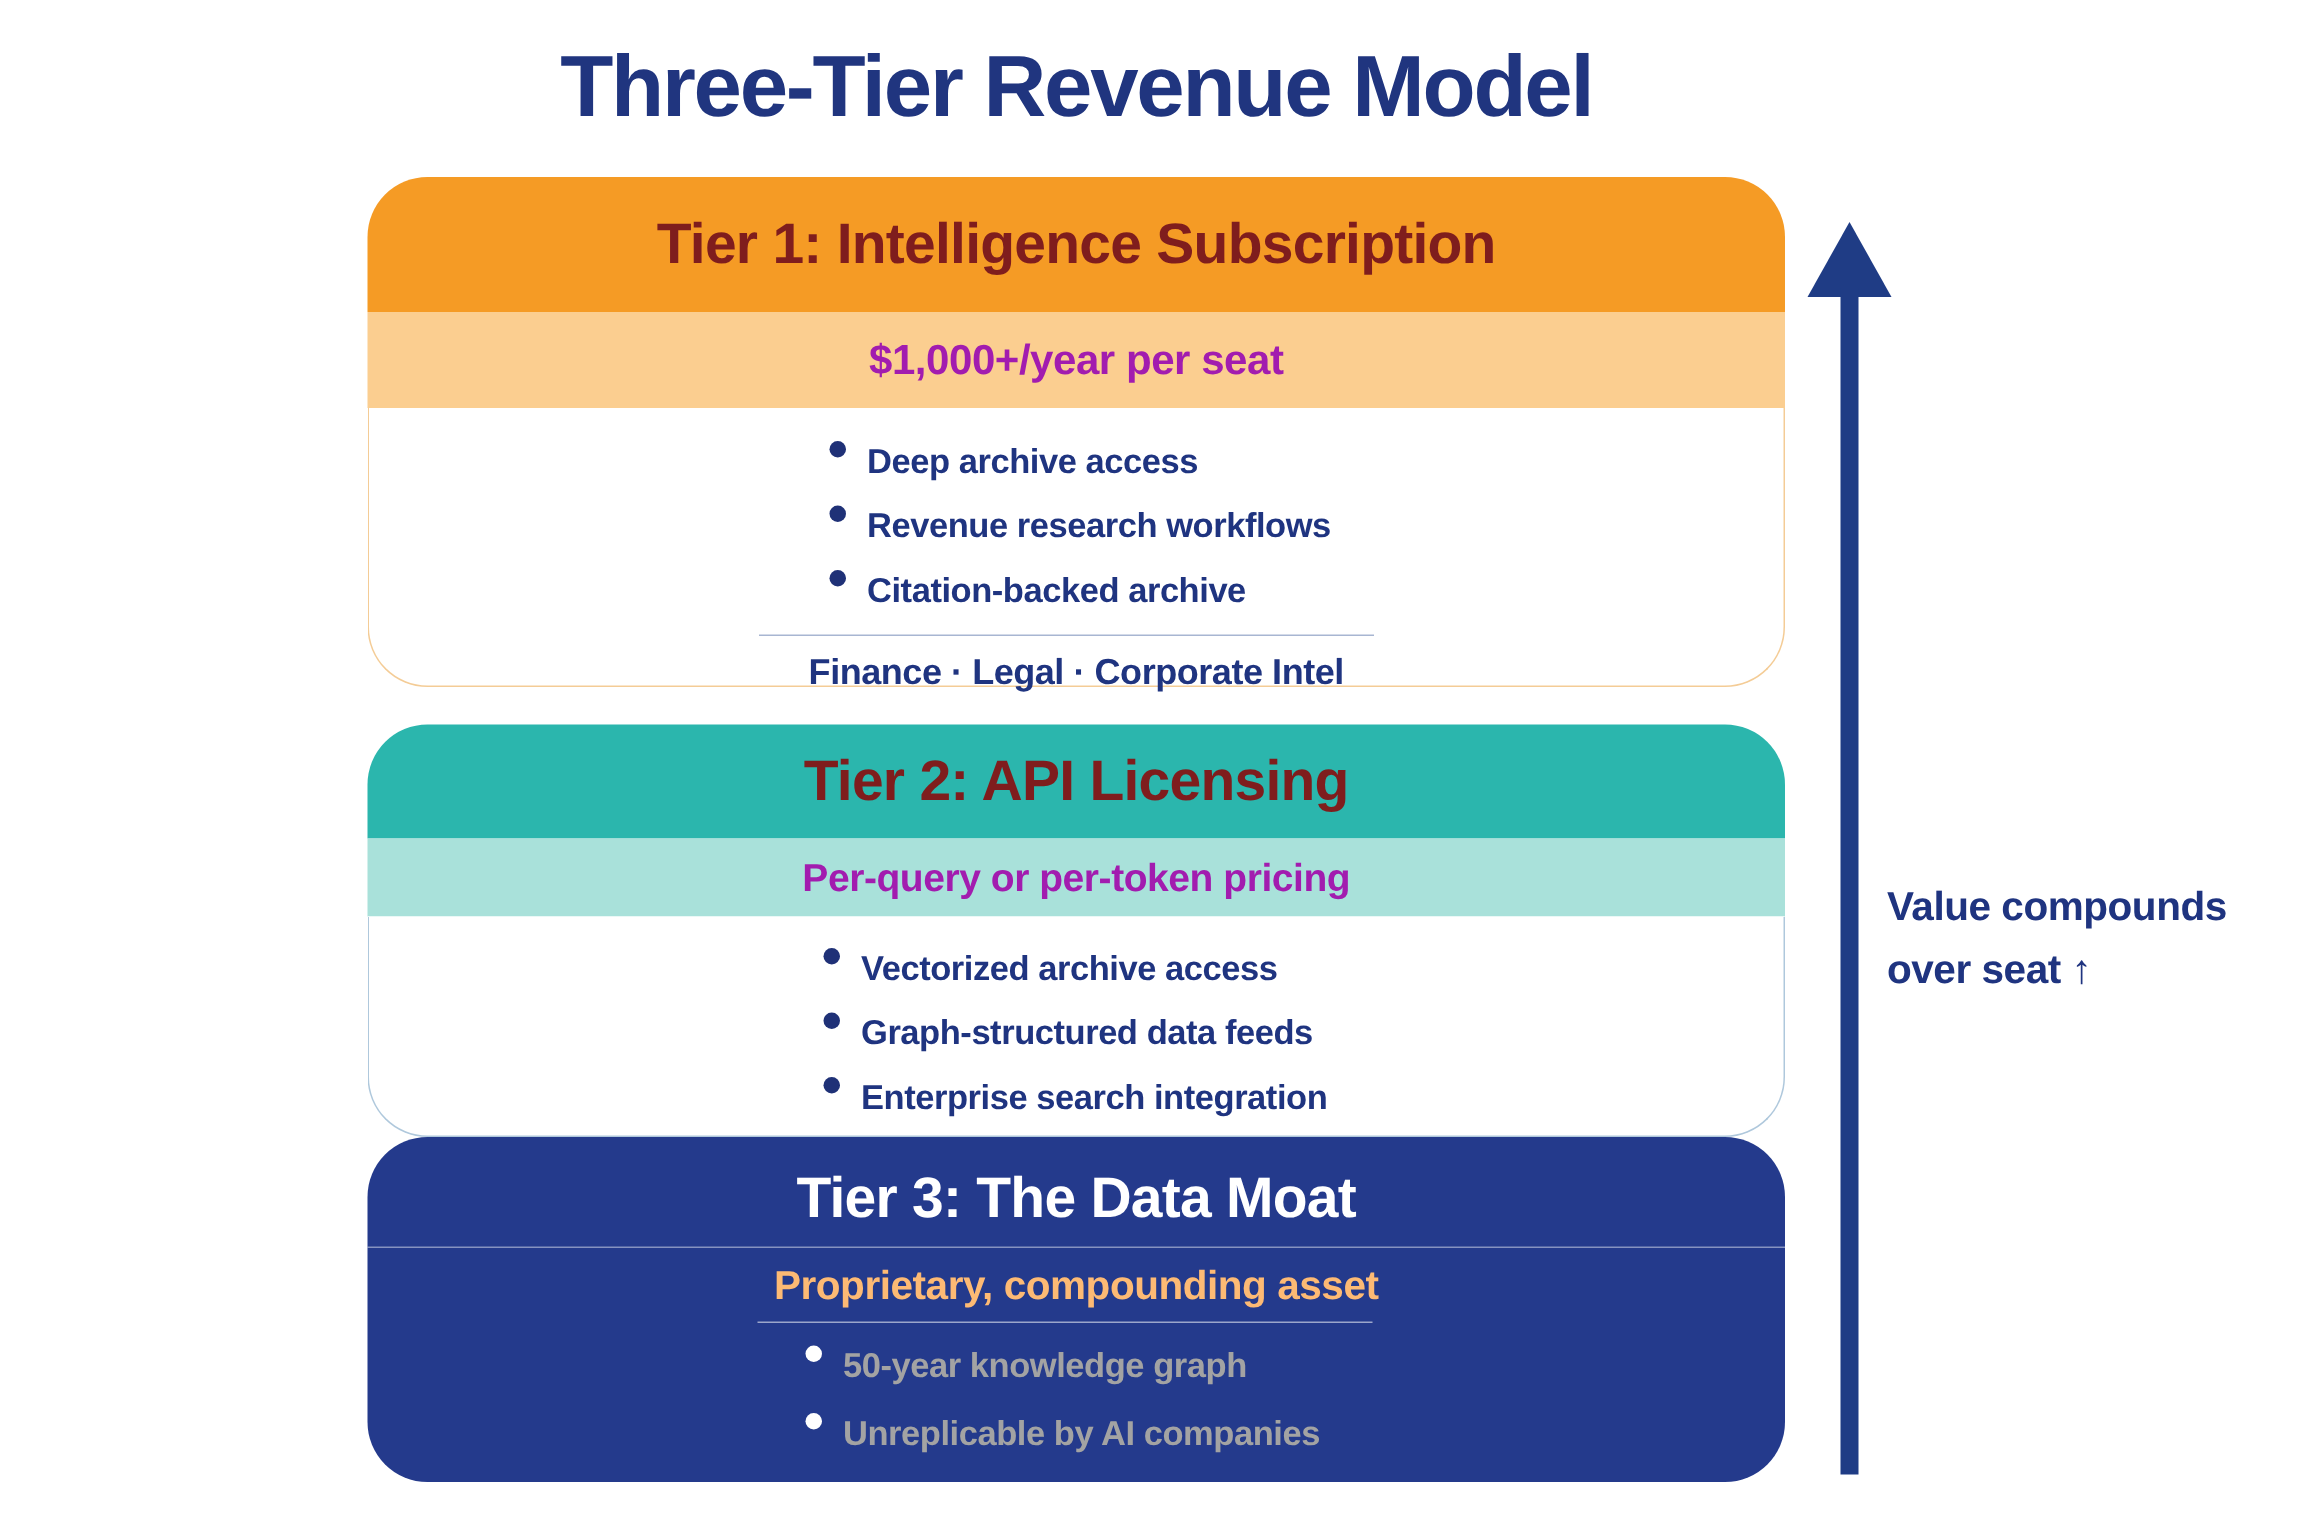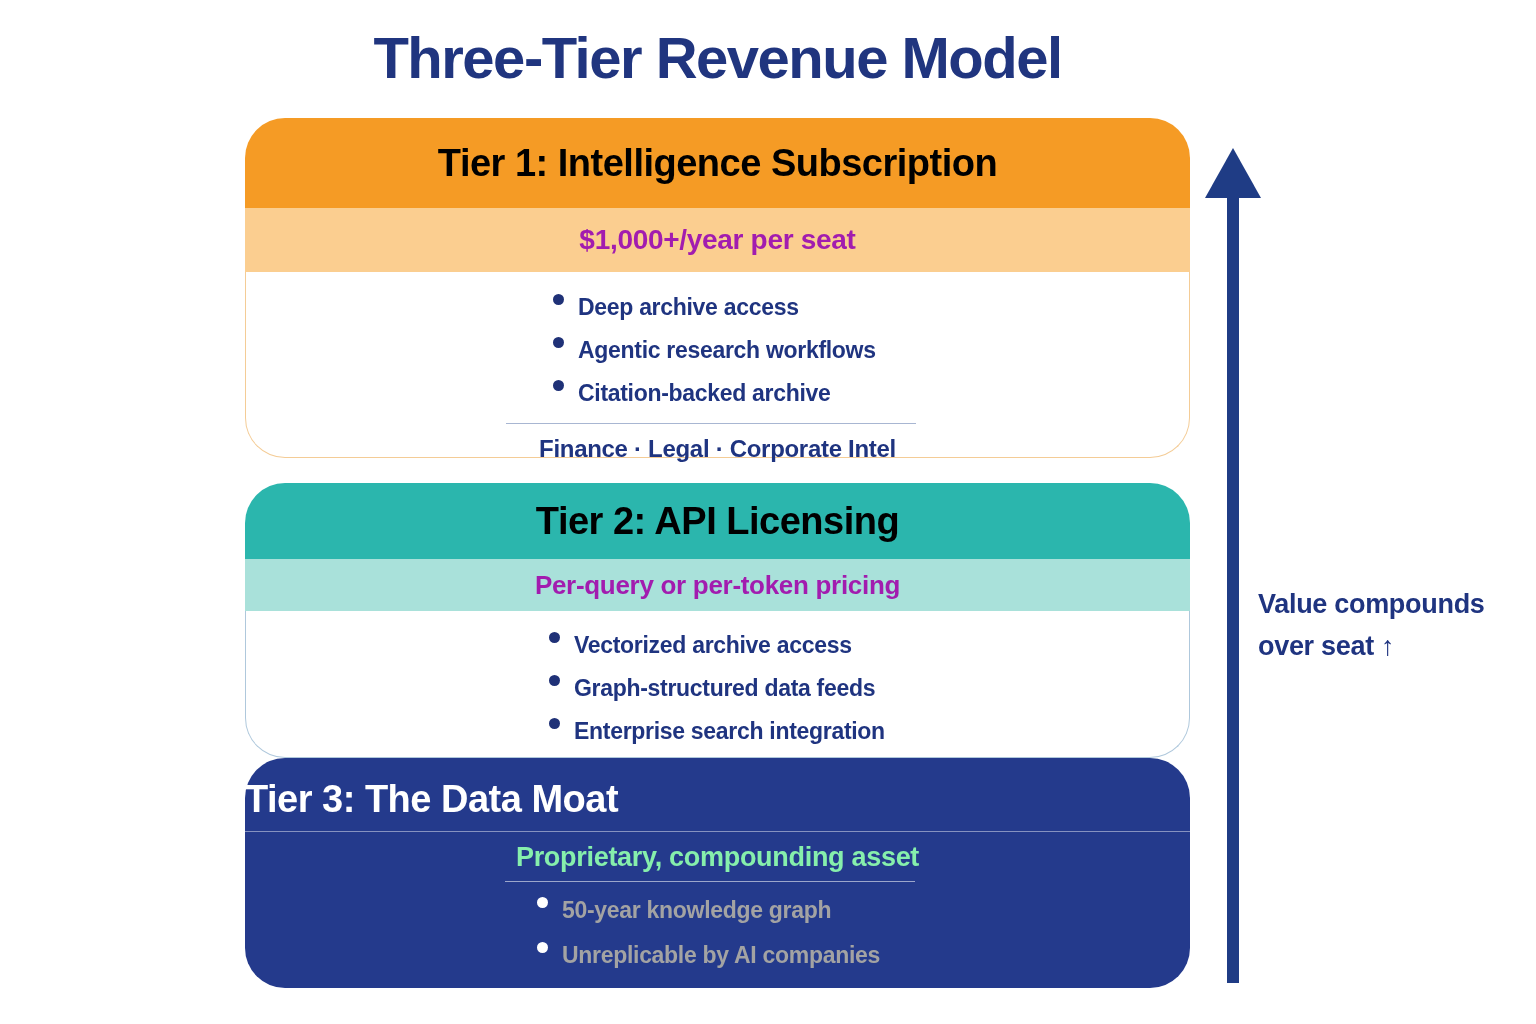--- a/index.html
+++ b/index.html
@@ -14,21 +14,21 @@
     position:absolute; top:24px; left:245px; width:945px;
     text-align:center; font-size:58px; letter-spacing:-1.5px; color:#20357F;
   }
   .card { position:absolute; left:245px; width:945px; }
   .t1 { top:118px; height:340px; }
   .t2 { top:472px; height:275px; }
   .t3 { top:758px; height:230px; background:#243A8C; border-radius:40px; }
 
   .hdr {
     display:flex; align-items:center; justify-content:center;
-    color:#000000; font-size:38px; letter-spacing:-0.5px;
+    color:#7f1d1d; font-size:38px; letter-spacing:-0.5px;
     border-radius:40px 40px 0 0;
   }
   .t1 .hdr { height:90px; background:#F59B25; }
   .t2 .hdr { height:76px; background:#2BB6AD;margin-top:11px; }
 
   .band {
     display:flex; align-items:center; justify-content:center;
     font-size:28px; letter-spacing:-0.3px; color:#a21caf;
   }
   .t1 .band { height:64px; background:#FBCE90; }
@@ -45,26 +45,26 @@
   .dot {
     width:11px; height:11px; border-radius:50%; background:#1F3177;
     margin-right:14px; flex:0 0 auto;
   }
   .t3 .dot { background:#ffffff; }
 
   .divider-short { height:1px; background:#A8B6D2; width:410px; margin:13px 0 0 260px; }
   .tier-footer { width:100%; text-align:center; font-size:24px; margin-top:11px; letter-spacing:-0.3px; }
 
   
-  .t3 .hdr3 { position:absolute; top:20px; left:0; width:100%; 
+  .t3 .hdr3 { position:absolute; top:20px; left:0; width:100%; text-align:center;
               color:#ffffff; font-size:38px; letter-spacing:-0.5px; }
   .t3 .line-full { position:absolute; top:73px; left:0; width:100%; height:1px;
                    background:rgba(255,255,255,0.45); }
   .t3 .subtitle { position:absolute; top:84px; left:0; width:100%; text-align:center;
-                  color:#86efac; font-size:27px; letter-spacing:-0.3px; }
+                  color:#fdba74; font-size:27px; letter-spacing:-0.3px; }
   .t3 .line-short { position:absolute; top:123px; left:260px; width:410px; height:1px;
                     background:rgba(255,255,255,0.55); }
   .t3 ul.bullets { position:absolute; top:139px; left:292px; padding:0; }
   .t3 ul.bullets li { color:#a3a3a3; margin-bottom:18px; }
 
   
   .arrow-line { position:absolute; left:1227px; top:192px; width:12px; height:791px; background:#1F3C85; }
   .arrow-head { position:absolute; left:1205px; top:148px; width:0; height:0;
                 border-left:28px solid transparent; border-right:28px solid transparent;
                 border-bottom:50px solid #1F3C85; }
@@ -86,21 +86,21 @@
       <span>$1,000+/year per seat</span>
     </div>
     <div class="body">
       <ul class="bullets">
         <li>
           <span class="dot"></span>
           <span>Deep archive access</span>
         </li>
         <li>
           <span class="dot"></span>
-          <span>Agentic research workflows</span>
+          <span>Revenue research workflows</span>
         </li>
         <li>
           <span class="dot"></span>
           <span>Citation-backed archive</span>
         </li>
       </ul>
       <div class="divider-short"></div>
       <div class="tier-footer">Finance · Legal · Corporate Intel</div>
     </div>
   </div>

